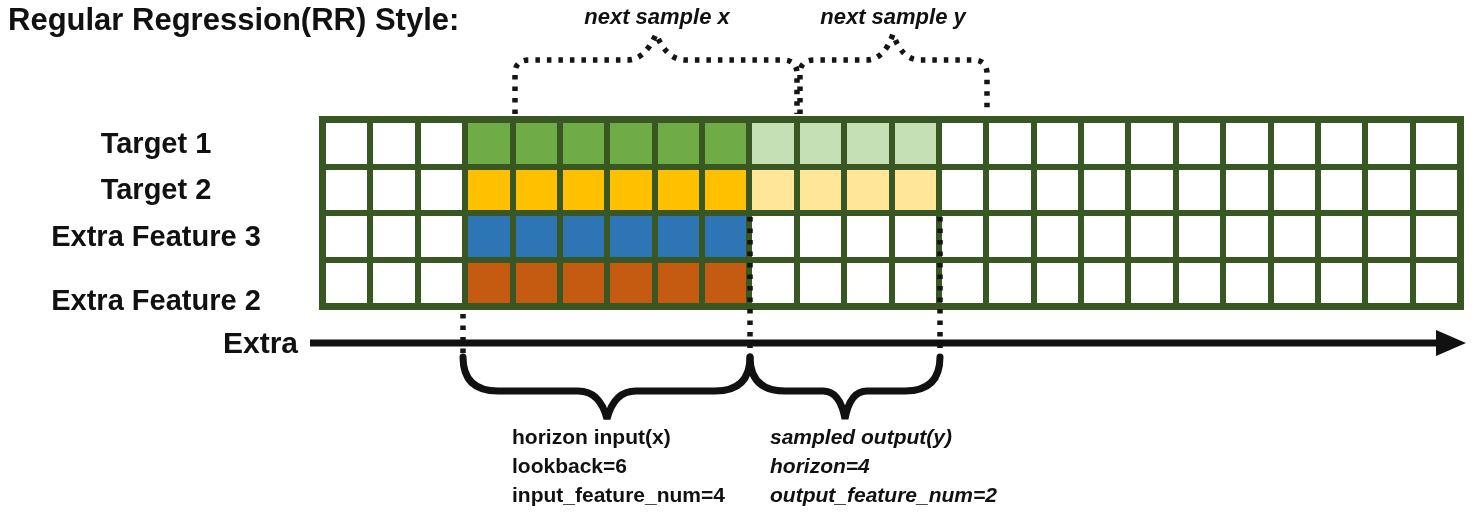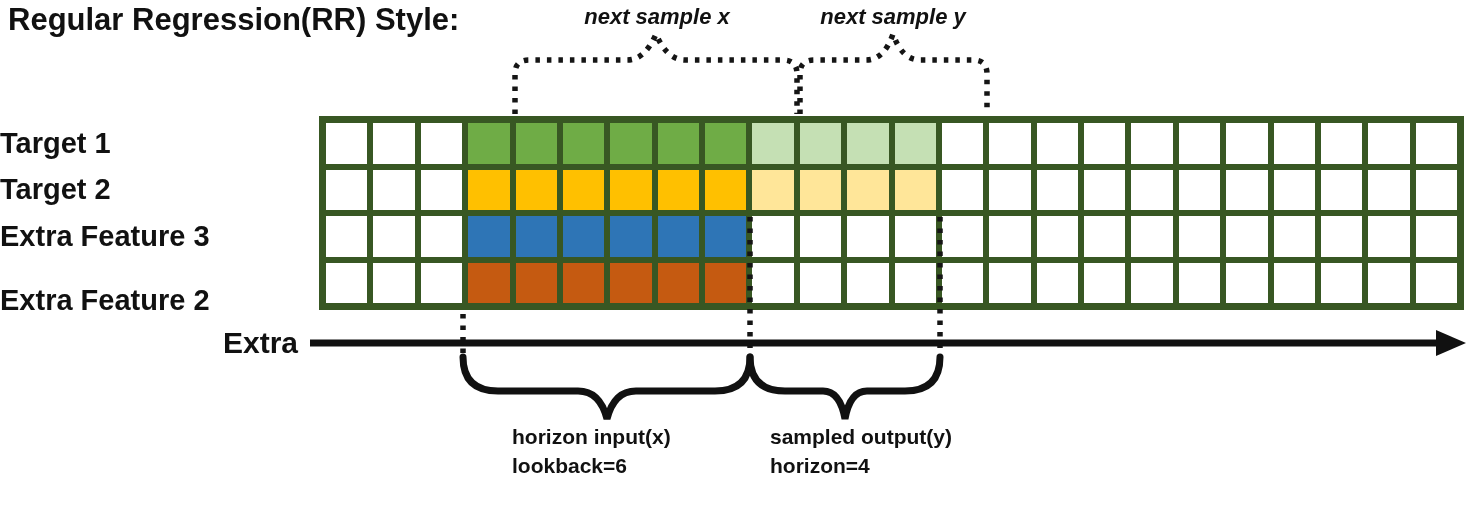--- a/index.html
+++ b/index.html
@@ -18,33 +18,33 @@
   #next-y{left:743px;}
   .grid{
     position:absolute;left:319px;top:116px;width:1145px;height:194px;
     box-sizing:border-box;padding:7px;
     display:grid;grid-template-columns:repeat(24,1fr);grid-template-rows:repeat(4,1fr);
     gap:6px;
   }
   .cell{width:100%;height:100%;}
   .row-label{
     position:absolute;left:0;width:312px;height:34px;line-height:34px;
-    text-align:left;font-size:29px;font-weight:700;
+    text-align:center;font-size:29px;font-weight:700;
   }
   .time-label{
     position:absolute;left:0;width:298px;height:34px;line-height:34px;top:326px;
     text-align:right;font-size:30px;font-weight:700;
   }
   .svg-overlay{position:absolute;left:0;top:0;pointer-events:none;}
   .note-block{
     position:absolute;top:422px;font-size:21px;font-weight:600;line-height:29px;
     white-space:nowrap;
   }
   #note-input{left:512px;}
-  #note-output{left:770px;}
+  #note-output{left:770px;font-style:italic;}
 </style>
 </head>
 <body>
 
 <div class="canvas">
 
   <div class="title">Regular Regression(RR) Style:</div>
 
   <div id="next-y" class="next-label">next sample y</div>
   <div id="next-x" class="next-label">next sample x</div>
@@ -168,19 +168,21 @@
     <line x1="310" y1="343" x2="1440" y2="343" stroke="#111" stroke-width="7"></line>
     <polygon points="1466,343 1436,330 1436,356" fill="#111"></polygon>
 
     <path d="M 463 357 Q 463 391 498 391 L 578 391 Q 600 391 607 419 Q 614 391 636 391 L 715 391 Q 750 391 750 357" fill="none" stroke="#111" stroke-width="7" stroke-linecap="round"></path>
     <path d="M 750 357 Q 750 391 785 391 L 823 391 Q 840 391 845 419 Q 850 391 867 391 L 905 391 Q 940 391 940 357" fill="none" stroke="#111" stroke-width="7" stroke-linecap="round"></path>
   </svg>
 
   <div id="note-input" class="note-block">
     <div>horizon input(x)</div>
     <div>lookback=6</div>
+    <div>input_feature_num=4</div>
   </div>
   <div id="note-output" class="note-block">
     <div>sampled output(y)</div>
     <div>horizon=4</div>
+    <div>output_feature_num=2</div>
   </div>
 
 </div>
 
 </body></html>

